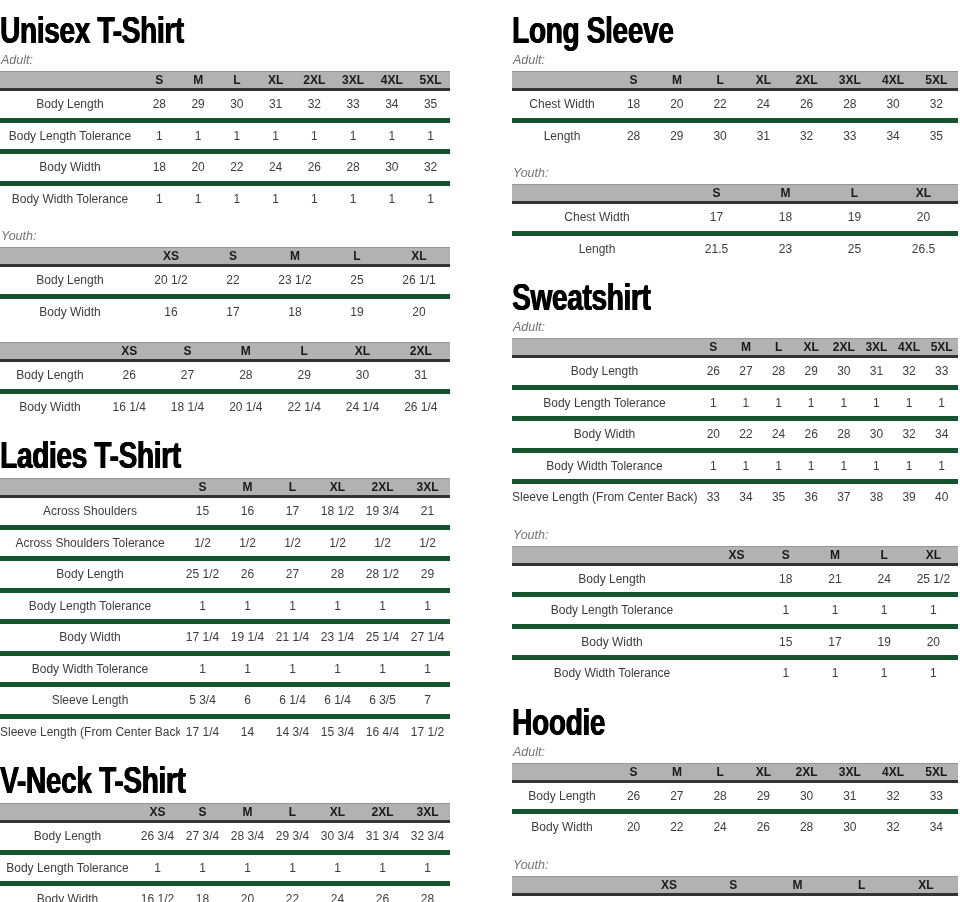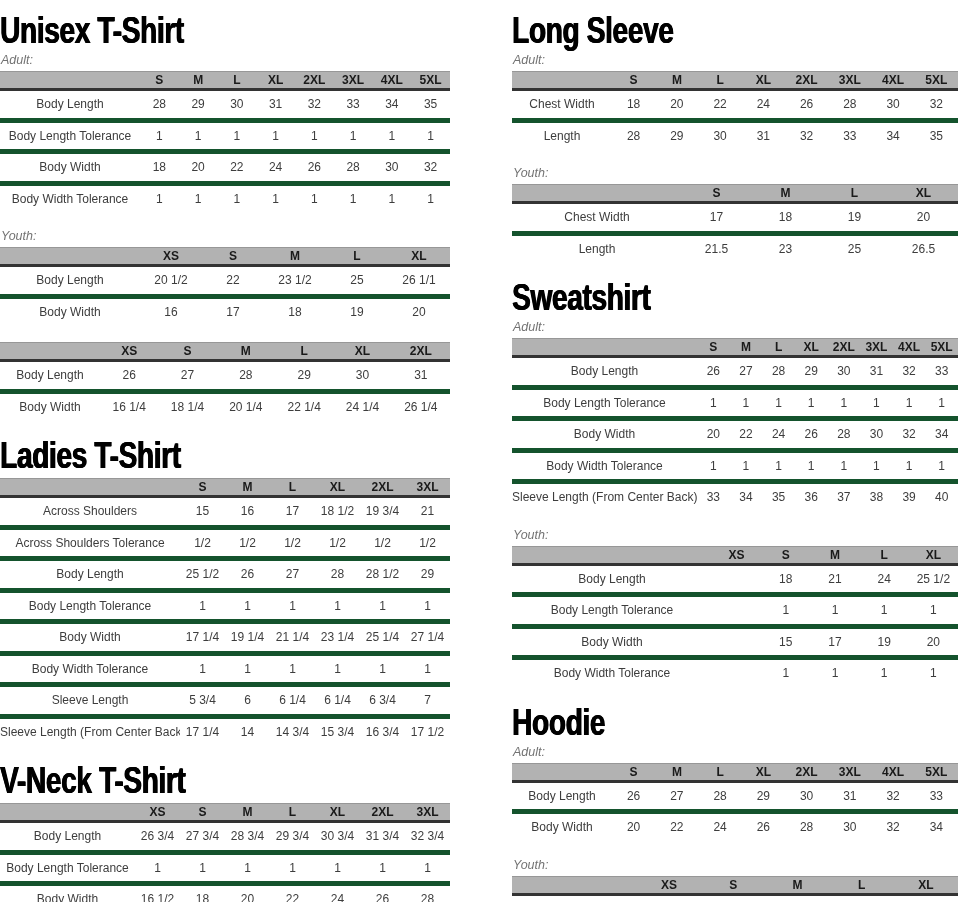--- a/index.html
+++ b/index.html
@@ -315,30 +315,30 @@
             <td>1</td>
             <td>1</td>
             <td>1</td>
           </tr>
           <tr>
             <td>Sleeve Length</td>
             <td>5 3/4</td>
             <td>6</td>
             <td>6 1/4</td>
             <td>6 1/4</td>
-            <td>6 3/4</td>
+            <td>6 3/5</td>
             <td>7</td>
           </tr>
           <tr>
             <td>Sleeve Length (From Center Back)</td>
             <td>17 1/4</td>
             <td>14</td>
             <td>14 3/4</td>
             <td>15 3/4</td>
-            <td>16 3/4</td>
+            <td>16 4/4</td>
             <td>17 1/2</td>
           </tr>
         </tbody>
       </table>
     </section>
     <section>
       <h2 class="section-title"><span class="title-inner">V-Neck T-Shirt</span></h2>
       <table class="size-table">
         <colgroup>
           <col style="width: 135px;">

